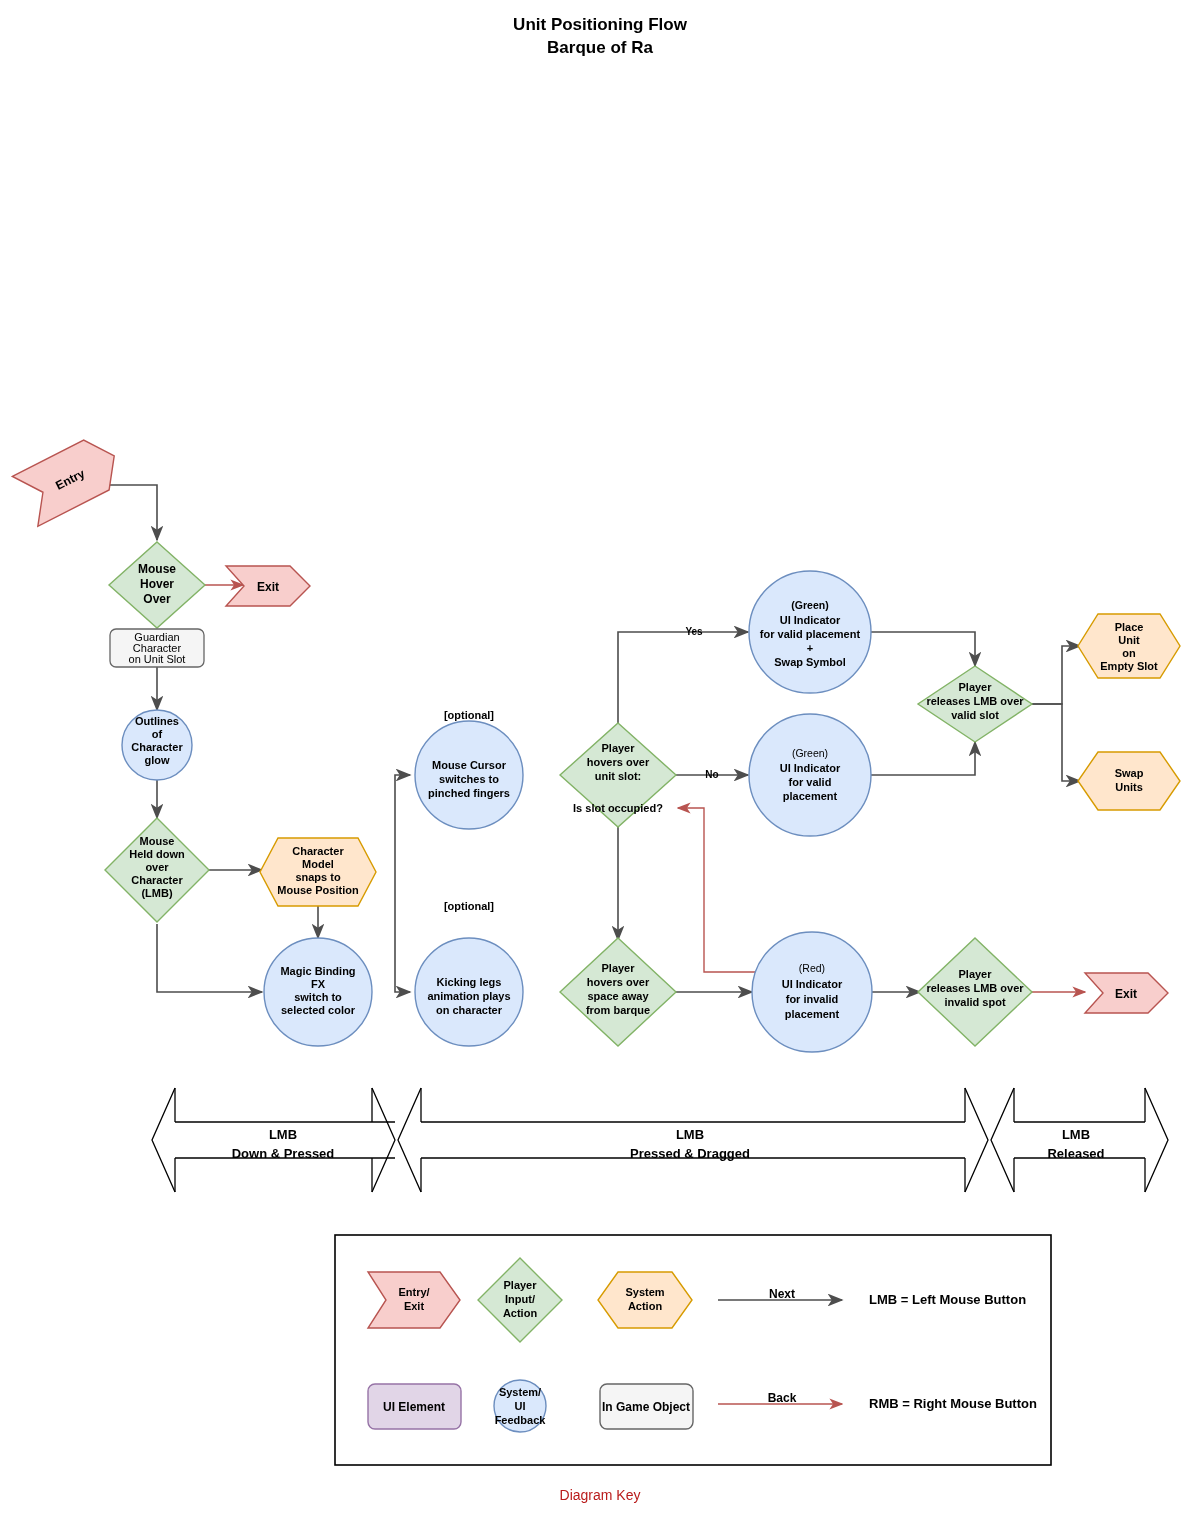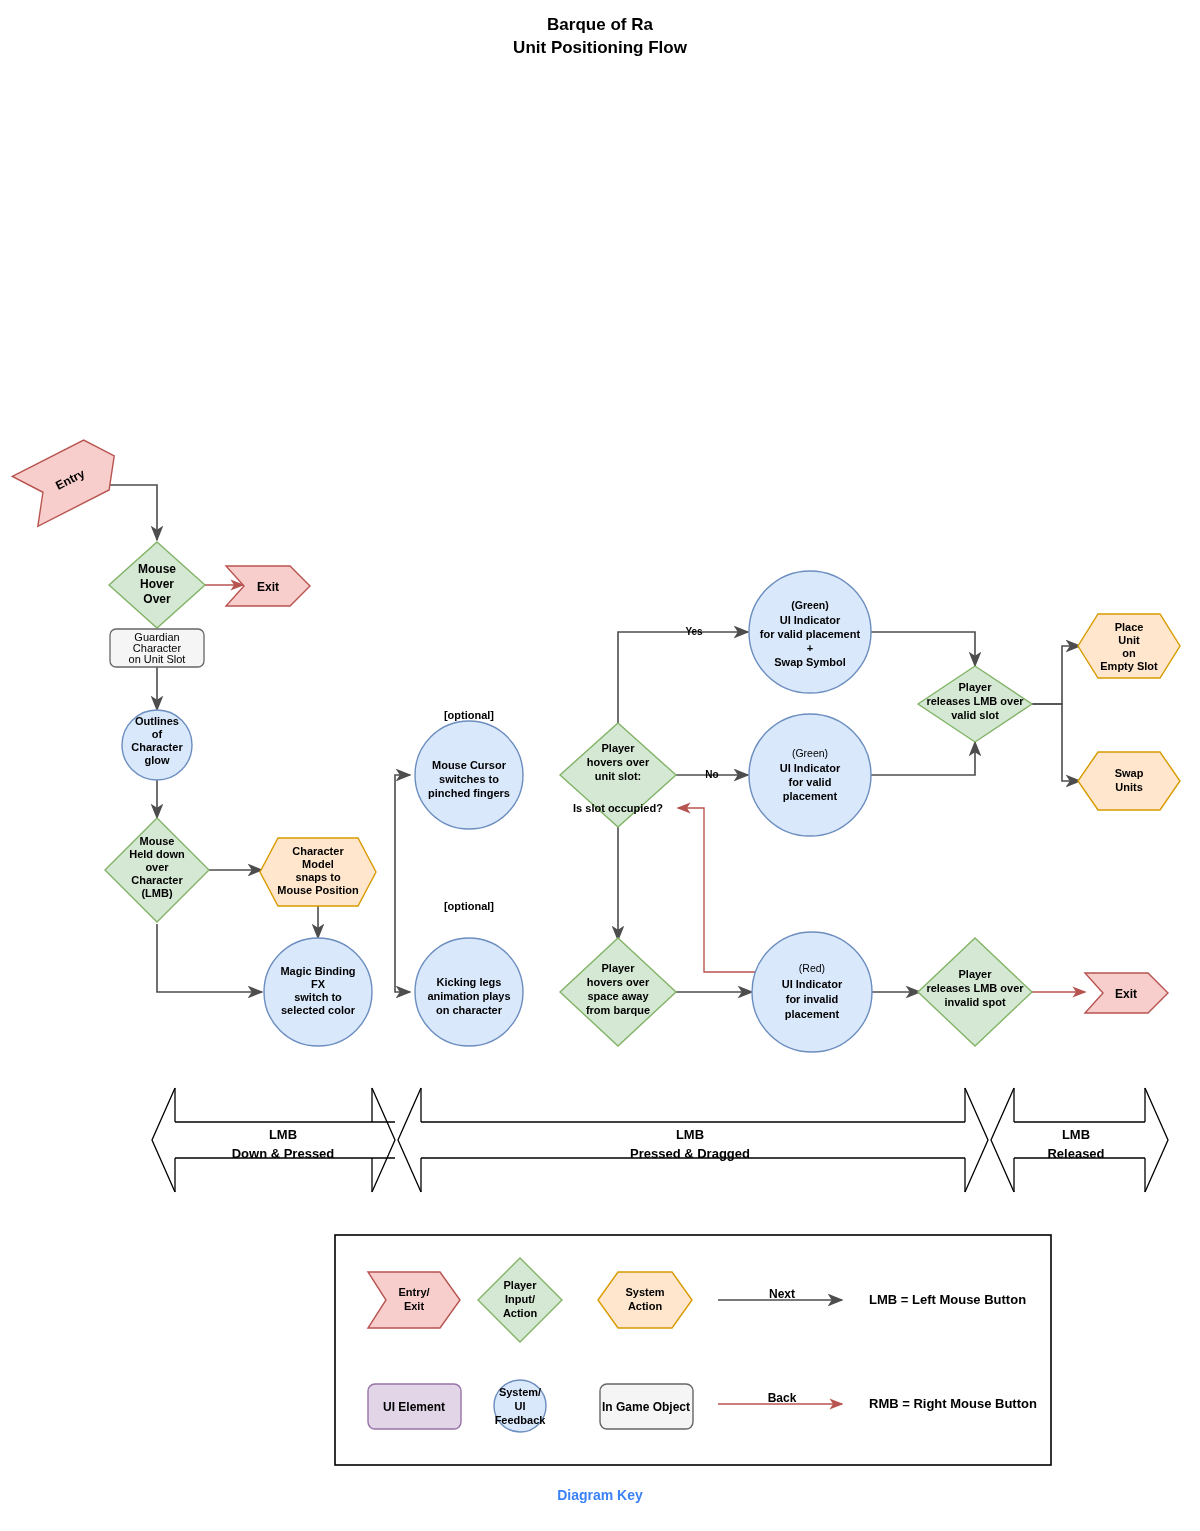--- a/index.html
+++ b/index.html
@@ -9,30 +9,30 @@
   .title{position:absolute;top:14px;left:0;width:1200px;text-align:center;font-weight:bold;font-size:17px;color:#000;line-height:1.35;}
   .nodetext{font-family:"Liberation Sans",sans-serif;font-weight:bold;fill:#000;text-anchor:middle;}
   .nodetext.plain{font-weight:normal;}
   .small{font-size:10.5px;}
   .s11{font-size:11px;}
   .s12{font-size:12px;}
   .s13{font-size:13px;}
   .edgelabel{font-family:"Liberation Sans",sans-serif;font-size:10px;font-weight:bold;fill:#000;text-anchor:middle;}
   .optlabel{font-family:"Liberation Sans",sans-serif;font-size:11px;font-weight:bold;fill:#000;text-anchor:middle;}
   .keylabel{font-family:"Liberation Sans",sans-serif;font-size:13px;font-weight:bold;fill:#000;}
-  .diagkey{position:absolute;left:0;top:1487px;width:1200px;text-align:center;font-weight:bold;font-size:14px;color:#3b82f6;}
+  .diagkey{position:absolute;left:0;top:1487px;width:1200px;text-align:center;font-weight:normal;font-size:14px;color:#b91c1c;}
 </style>
 </head>
 <body>
 
 <div id="stage">
 
   <div class="title">
+    <div>Unit Positioning Flow</div>
     <div>Barque of Ra</div>
-    <div>Unit Positioning Flow</div>
   </div>
 
   <svg class="board" viewBox="0 0 1200 1531">
     <defs>
       <marker id="arrowDark" markerWidth="10" markerHeight="8" refX="9" refY="4" orient="auto">
         <path d="M0,0 L10,4 L0,8 L2.6,4 Z" fill="#4d4d4d"></path>
       </marker>
       <marker id="arrowRed" markerWidth="10" markerHeight="8" refX="9" refY="4" orient="auto">
         <path d="M0,0 L10,4 L0,8 L2.6,4 Z" fill="#b85450"></path>
       </marker>

